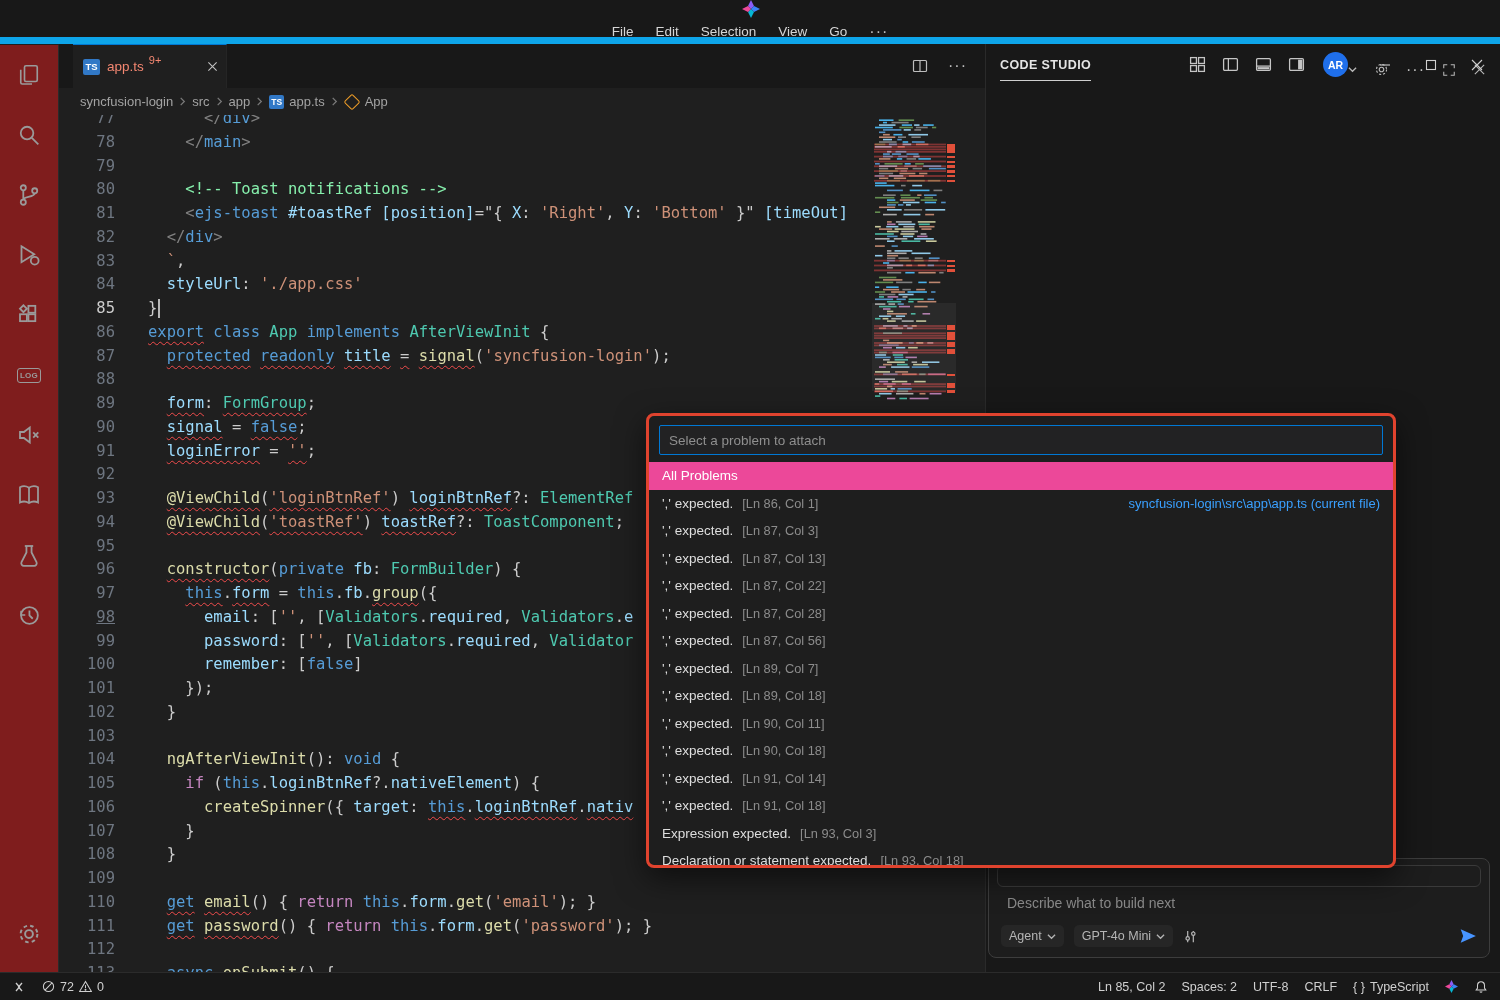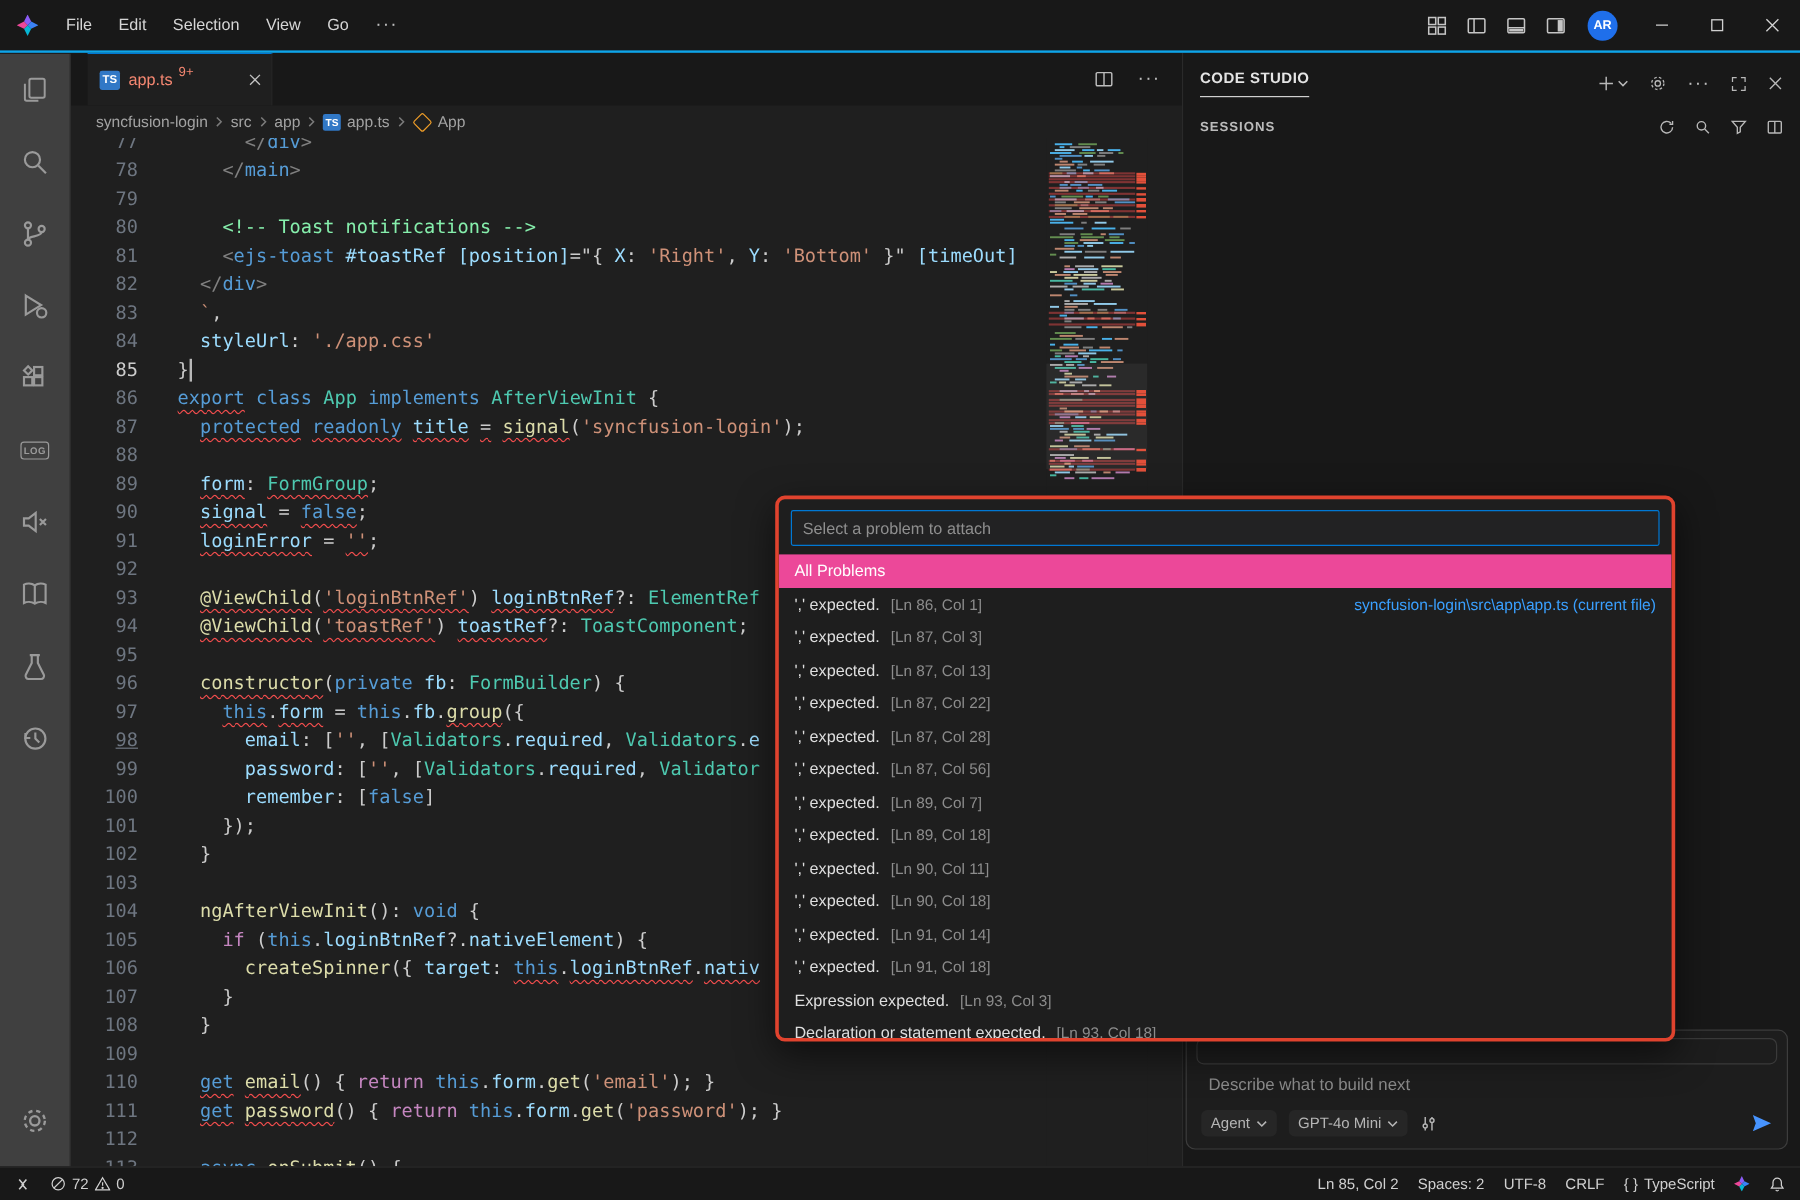--- a/index.html
+++ b/index.html
@@ -6,32 +6,32 @@
   html,body { width:1500px; height:1000px; overflow:hidden; }
   body {
     background:#1f1f1f; color:#cccccc;
     font-family:"Liberation Sans", sans-serif;
     position:relative; font-size:13px;
   }
   svg { display:block; }
 
   
   .titlebar{position:absolute;left:0;top:0;width:1500px;height:44px;background:#181818;
-    border-bottom:2px solid #0ea5e9;display:flex;align-items:center;z-index:30;}
+    border-bottom:7px solid #0ea5e9;display:flex;align-items:center;z-index:30;flex-direction:column;}
   .logo{margin:0 12px 0 14px;}
   .menus{display:flex;align-items:center;height:100%;}
   .menu{padding:0 11px;height:28px;line-height:28px;border-radius:5px;color:#d6d6d6;font-size:13.5px;cursor:default;}
   .tb-right{margin-left:auto;display:flex;align-items:center;height:100%;}
   .tb-icon{width:33px;height:30px;display:flex;align-items:center;justify-content:center;color:#c5c5c5;}
   .avatar{width:25px;height:25px;border-radius:50%;background:#1f6feb;color:#fff;font-size:10.5px;font-weight:bold;
     display:flex;align-items:center;justify-content:center;margin:0 14px 0 10px;}
   .win-btn{width:46px;height:44px;display:flex;align-items:center;justify-content:center;color:#d0d0d0;}
 
   
-  .activitybar{position:absolute;left:0;top:45px;bottom:28px;width:59px;background:#404040;
+  .activitybar{position:absolute;left:0;top:45px;bottom:28px;width:59px;background:#7f1d1d;
     border-right:1px solid #2a2a2a;display:flex;flex-direction:column;align-items:center;z-index:20;}
   .act-item{width:59px;height:60px;display:flex;align-items:center;justify-content:center;color:#9a9a9a;}
   .act-item.gear{margin-top:auto;margin-bottom:8px;}
   .log-box{border:1.4px solid #9a9a9a;border-radius:3px;padding:2px 2px;font-size:8px;font-weight:bold;color:#9a9a9a;letter-spacing:.3px;}
 
   
   .editor-group{position:absolute;left:59px;top:44px;width:927px;bottom:28px;background:#1f1f1f;
     border-right:1px solid #2a2a2a;z-index:10;}
   .tabbar{position:absolute;left:0;top:0;right:0;height:44px;background:#181818;display:flex;align-items:stretch;}
   .tab{margin-left:14px;width:154px;background:#1f1f1f;border-top:1.5px solid #0078d4;border-right:1px solid #252525;
@@ -730,47 +730,20 @@
             <path d="M2 6V2h4M10 2h4v4M14 10v4h-4M6 14H2v-4"></path>
           </svg>
       </span>
       <span>
         <svg width="13" height="13" viewBox="0 0 14 14" stroke="currentColor" stroke-width="1.2">
             <path d="M2 2l10 10M12 2L2 12"></path>
           </svg>
       </span>
     </div>
   </div>
-  <div class="sessions-row">
-    <span class="sessions-label">SESSIONS</span>
-    <div class="sessions-actions">
-      <span>
-        <svg width="14" height="14" viewBox="0 0 16 16" fill="none" stroke="currentColor" stroke-width="1.3">
-            <path d="M13.5 8a5.5 5.5 0 11-1.6-3.9M13.5 2.2v3h-3"></path>
-          </svg>
-      </span>
-      <span>
-        <svg width="14" height="14" viewBox="0 0 16 16" fill="none" stroke="currentColor" stroke-width="1.3">
-            <circle cx="6.7" cy="6.7" r="4"></circle>
-            <path d="M9.8 9.8l4 4"></path>
-          </svg>
-      </span>
-      <span>
-        <svg width="14" height="14" viewBox="0 0 16 16" fill="none" stroke="currentColor" stroke-width="1.3">
-            <path d="M1.8 2.5h12.4L9.4 8v4.4l-2.8 1.4V8z"></path>
-          </svg>
-      </span>
-      <span>
-        <svg width="14" height="14" viewBox="0 0 16 16" fill="none" stroke="currentColor" stroke-width="1.3">
-            <rect x="1.8" y="2.5" width="12.4" height="11" rx="1"></rect>
-            <path d="M8 2.5v11"></path>
-          </svg>
-      </span>
-    </div>
-  </div>
 
   <div class="chatbox">
     <div class="context-bar"></div>
     <div class="chat-placeholder">Describe what to build next</div>
     <div class="chat-controls">
       <span class="pill">
         <span>Agent</span>
         <svg width="9" height="9" viewBox="0 0 10 10" fill="none" stroke="currentColor" stroke-width="1.4">
             <path d="M1 3l4 4 4-4"></path>
           </svg>

